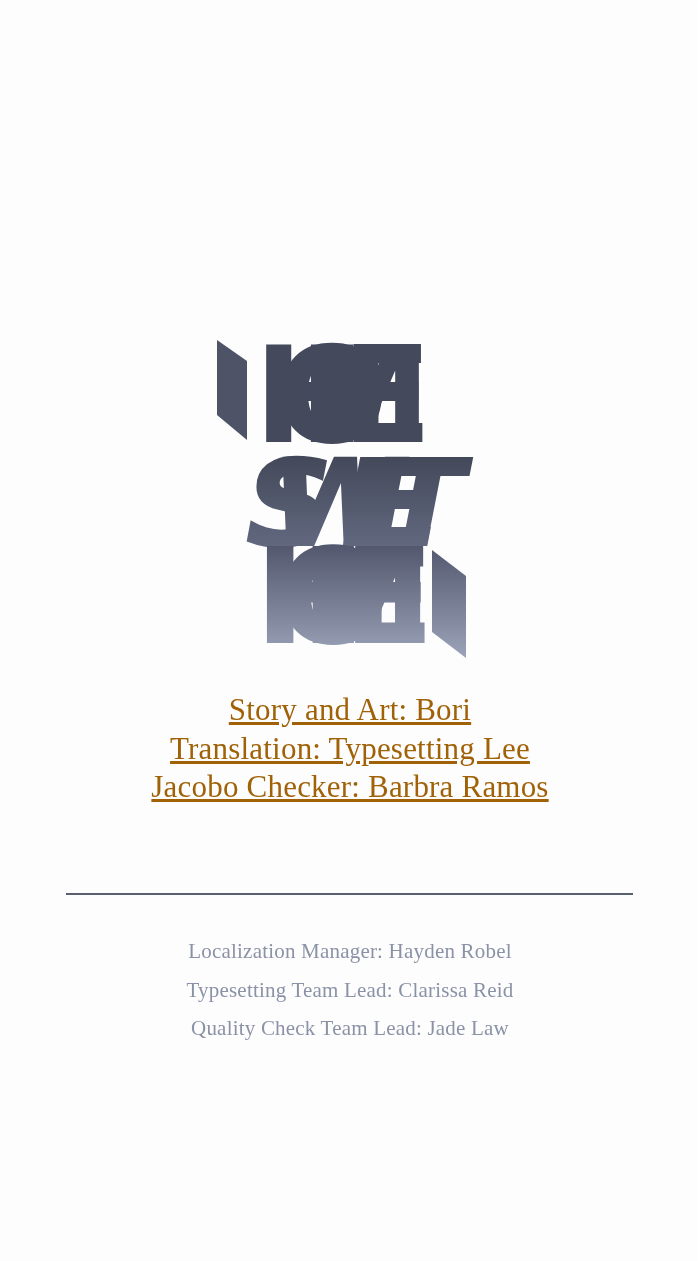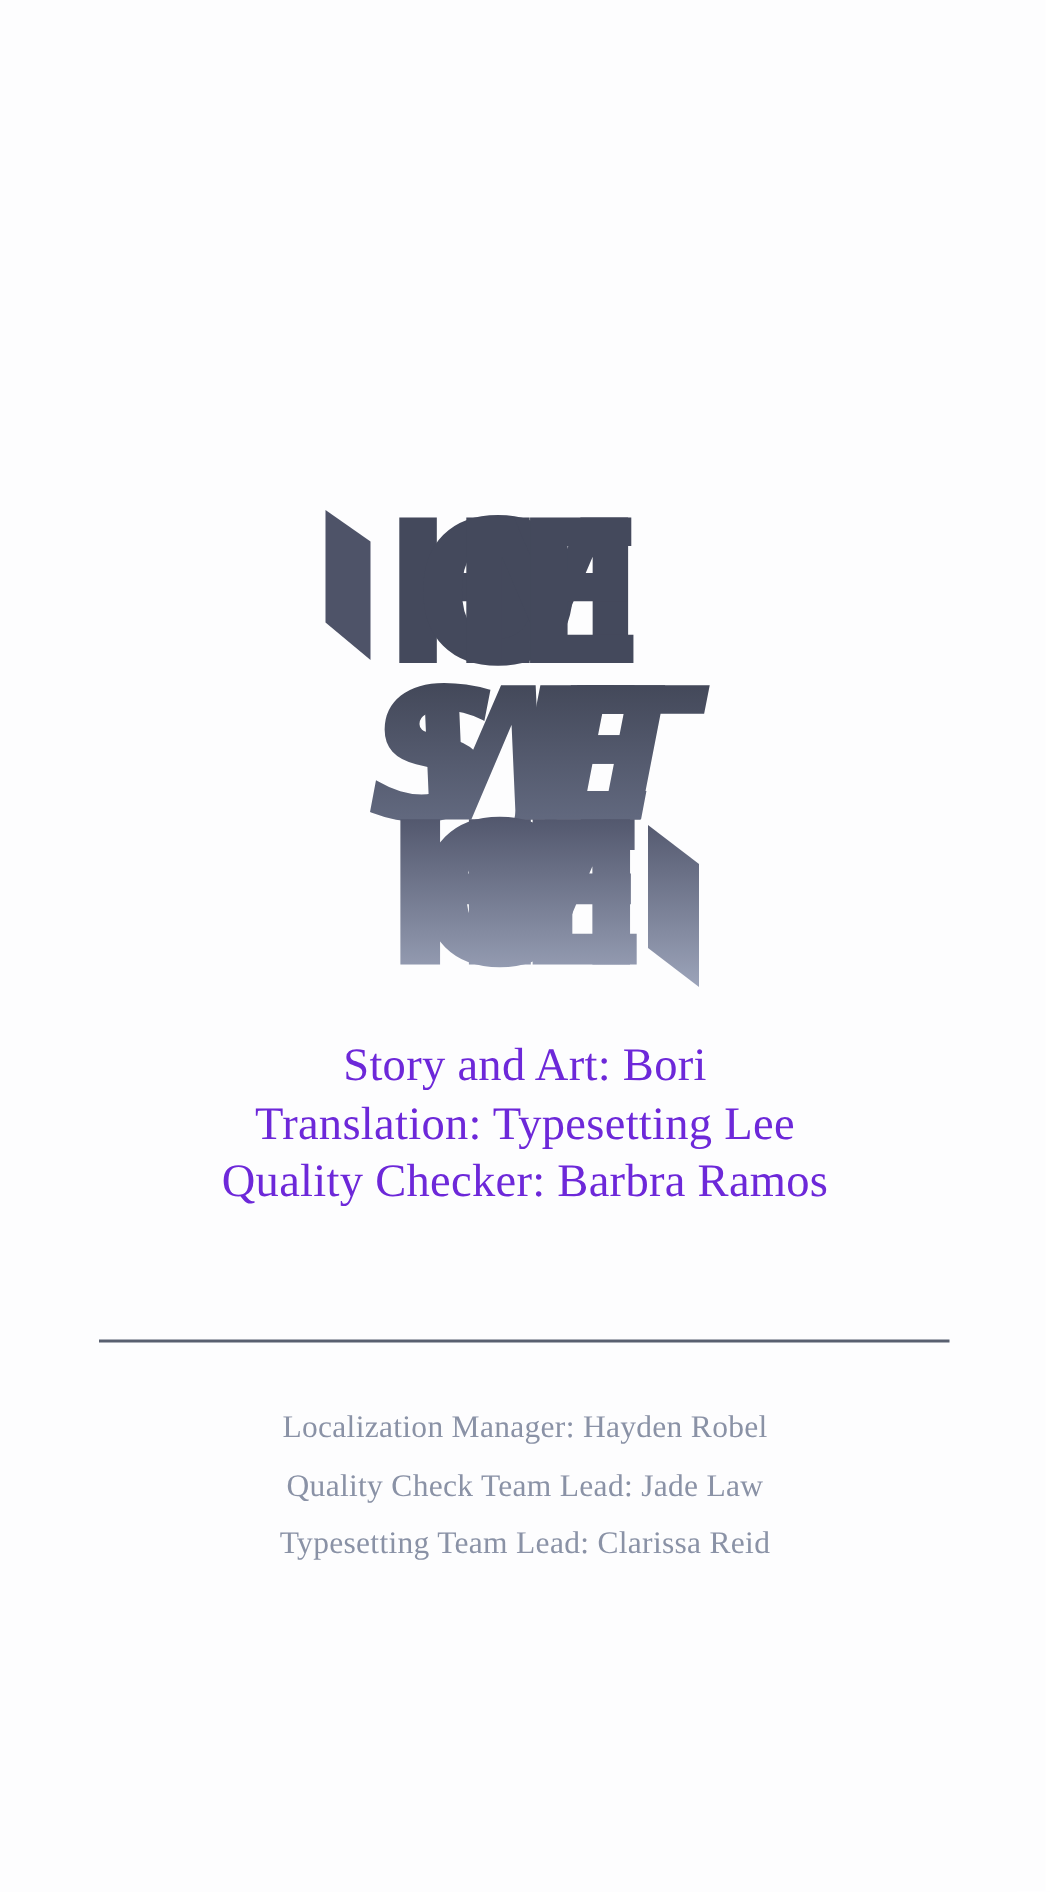--- a/index.html
+++ b/index.html
@@ -77,27 +77,27 @@
 
     <text x="254" y="112" font-size="133" font-weight="bold" font-family="'DejaVu Sans', sans-serif" textLength="178" lengthAdjust="spellingAndGlyphs" stroke-width="2" paint-order="stroke" fill="#44495c">HOME</text>
 
     <text x="246" y="215" font-size="120" font-weight="bold" font-style="italic" font-family="'DejaVu Sans', sans-serif" textLength="218" lengthAdjust="spellingAndGlyphs" fill="url(#sweetGrad)" stroke="url(#sweetGrad)" stroke-width="2" paint-order="stroke">SWEET</text>
 
     <text x="256" y="312" font-size="130" font-weight="bold" font-family="'DejaVu Sans', sans-serif" textLength="177" lengthAdjust="spellingAndGlyphs" fill="url(#fadeGrad)" stroke="url(#fadeGrad)" stroke-width="2" paint-order="stroke">HOME</text>
 
     <polygon points="432,220 466,246 466,328 432,302" fill="url(#fadeGrad)"></polygon>
   </svg>
 
-  <div class="credits-block credits-primary" style="color: #6d28d9;">
+  <div class="credits-block credits-primary" style="color: #a16207; text-decoration: underline;">
     <div class="credits-line">Story and Art: Bori</div>
     <div class="credits-line">Translation: Typesetting Lee</div>
-    <div class="credits-line">Quality Checker: Barbra Ramos</div>
+    <div class="credits-line">Jacobo Checker: Barbra Ramos</div>
   </div>
 
   <div class="divider" style="background-color: rgb(89, 96, 112);"></div>
 
   <div class="credits-block credits-team" style="color: rgb(138, 146, 166);">
     <div class="credits-line">Localization Manager: Hayden Robel</div>
+    <div class="credits-line">Typesetting Team Lead: Clarissa Reid</div>
     <div class="credits-line">Quality Check Team Lead: Jade Law</div>
-    <div class="credits-line">Typesetting Team Lead: Clarissa Reid</div>
   </div>
 
 </div>
 
 </body></html>

